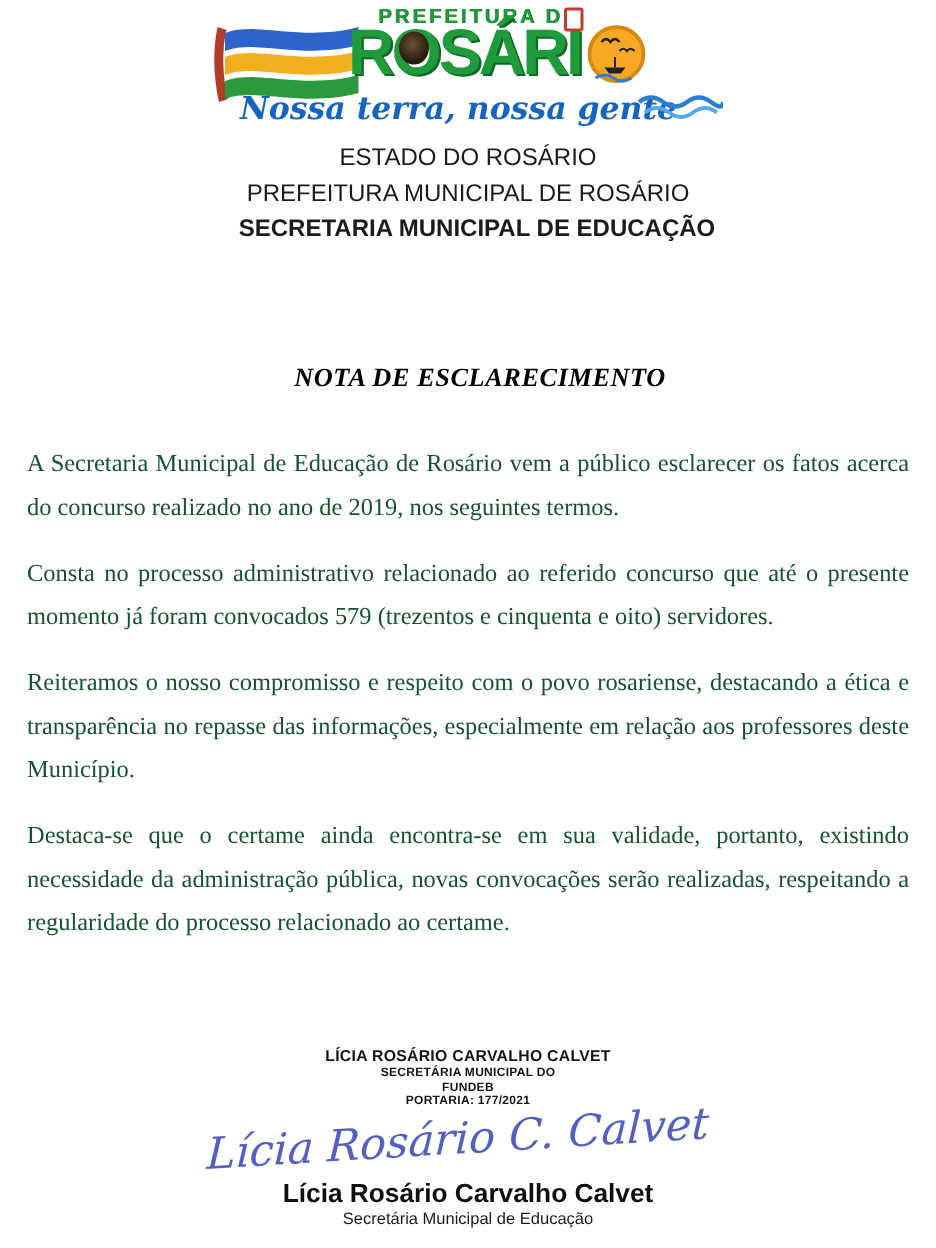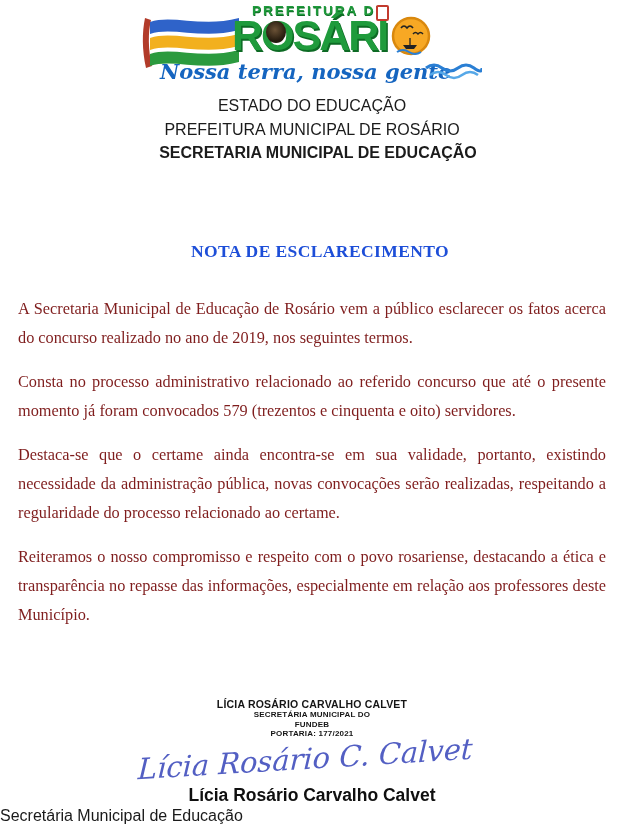--- a/index.html
+++ b/index.html
@@ -36,42 +36,42 @@
   .waves{position:absolute;left:284px;top:60px;}
 
   
   .letterhead{position:absolute;top:94px;left:0;right:0;text-align:center;
               font-family:"Liberation Sans",sans-serif;font-size:16px;
               line-height:23.5px;color:#1b1b1b;}
   .letterhead .bold{font-weight:bold;margin-left:12px;}
 
   
   .title{position:absolute;top:241px;left:16px;right:0;text-align:center;
-         font-weight:bold;font-size:17.5px;letter-spacing:0.4px;color:#1d4ed8;}
+         font-weight:bold;font-size:17.5px;letter-spacing:0.4px;color:#000000;font-style:italic;}
   .body{position:absolute;top:294px;left:18px;right:18px;
-        font-size:16.3px;line-height:29px;text-align:justify;color:#7f1d1d;}
+        font-size:16.3px;line-height:29px;text-align:justify;color:#14532d;}
   .body p{margin:0 0 15px 0;}
   .closing{margin-top:16px !important;text-align:left;padding-left:102px;}
 
   
   .stamp{position:absolute;top:698px;left:50%;transform:translateX(-50%);
          width:280px;text-align:center;color:#151515;
          font-family:"Liberation Sans",sans-serif;font-weight:bold;
          filter:blur(0.3px);}
   .stamp .l1{font-size:10.5px;line-height:12px;letter-spacing:0.2px;}
   .stamp .ls{font-size:8px;line-height:9.5px;letter-spacing:0.2px;}
   .signature{position:absolute;top:742px;left:50%;
              transform:translateX(-52%) rotate(-3.5deg) skewX(-6deg);
              font-family:"DejaVu Serif",serif;font-style:italic;
              font-size:29px;color:#4a57c0;white-space:nowrap;opacity:0.95;}
   .signer-name{position:absolute;top:785px;left:0;right:0;text-align:center;
                font-family:"Liberation Sans",sans-serif;font-weight:bold;
                font-size:17.5px;color:#0f0f0f;}
-  .signer-role{position:absolute;top:807px;left:0;right:0;
-               font-family:"Liberation Sans",sans-serif;font-size:16px;color:#1a1a1a;}
+  .signer-role{position:absolute;top:807px;left:0;right:0;text-align:center;
+               font-family:"Liberation Sans",sans-serif;font-size:11px;color:#1a1a1a;}
 </style>
 </head>
 <body>
 
 <div class="page">
 
   <div class="logo">
     <svg class="flag" width="100" height="58" viewBox="0 0 100 58">
       <path d="M3 4 C 0 18 0 36 4 54 L 10 52 C 6 36 6 18 9 6 Z" fill="#b23b2a"></path>
       <path d="M8 8 C 30 0 60 14 97 4 L 97 16 C 60 26 30 12 8 20 Z" fill="#2f63c9"></path>
@@ -106,32 +106,32 @@
 
     <div class="tagline">Nossa terra, nossa gente</div>
 
     <svg class="waves" width="58" height="20" viewBox="0 0 58 20">
       <path d="M2 6 Q 10 0 18 6 T 34 6 T 50 6 T 58 6" stroke-width="3" fill="none" stroke="#2a7fd4"></path>
       <path d="M6 13 Q 14 7 22 13 T 38 13 T 54 13" stroke="#56a8e8" stroke-width="2.5" fill="none"></path>
     </svg>
   </div>
 
   <div class="letterhead">
-    <div>ESTADO DO EDUCAÇÃO</div>
+    <div>ESTADO DO ROSÁRIO</div>
     <div>PREFEITURA MUNICIPAL DE ROSÁRIO</div>
     <div class="bold">SECRETARIA MUNICIPAL DE EDUCAÇÃO</div>
   </div>
 
   <div class="title">NOTA DE ESCLARECIMENTO</div>
 
   <div class="body">
     <p>A Secretaria Municipal de Educação de Rosário vem a público esclarecer os fatos acerca do concurso realizado no ano de 2019, nos seguintes termos.</p>
     <p>Consta no processo administrativo relacionado ao referido concurso que até o presente momento já foram convocados 579 (trezentos e cinquenta e oito) servidores.</p>
+    <p>Reiteramos o nosso compromisso e respeito com o povo rosariense, destacando a ética e transparência no repasse das informações, especialmente em relação aos professores deste Município.</p>
     <p>Destaca-se que o certame ainda encontra-se em sua validade, portanto, existindo necessidade da administração pública, novas convocações serão realizadas, respeitando a regularidade do processo relacionado ao certame.</p>
-    <p>Reiteramos o nosso compromisso e respeito com o povo rosariense, destacando a ética e transparência no repasse das informações, especialmente em relação aos professores deste Município.</p>
   </div>
 
   <div class="stamp">
     <div class="l1">LÍCIA ROSÁRIO CARVALHO CALVET</div>
     <div class="ls">SECRETÁRIA MUNICIPAL DO</div>
     <div class="ls">FUNDEB</div>
     <div class="ls">PORTARIA: 177/2021</div>
   </div>
 
   <div class="signature">Lícia Rosário C. Calvet</div>

